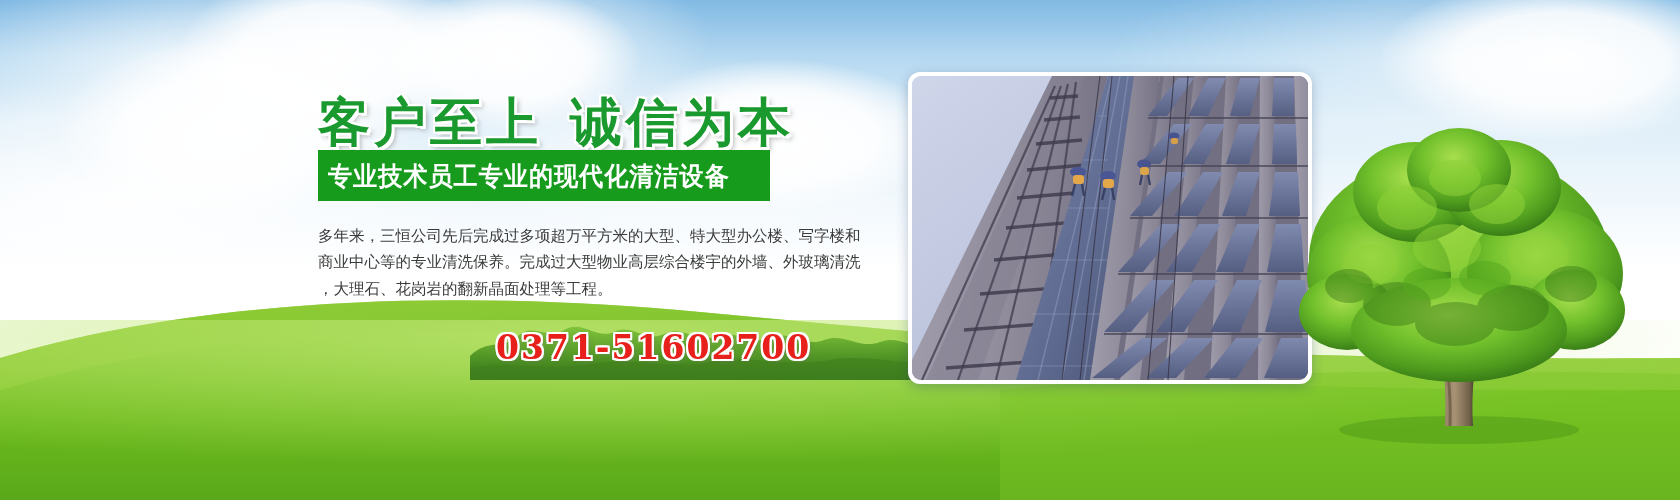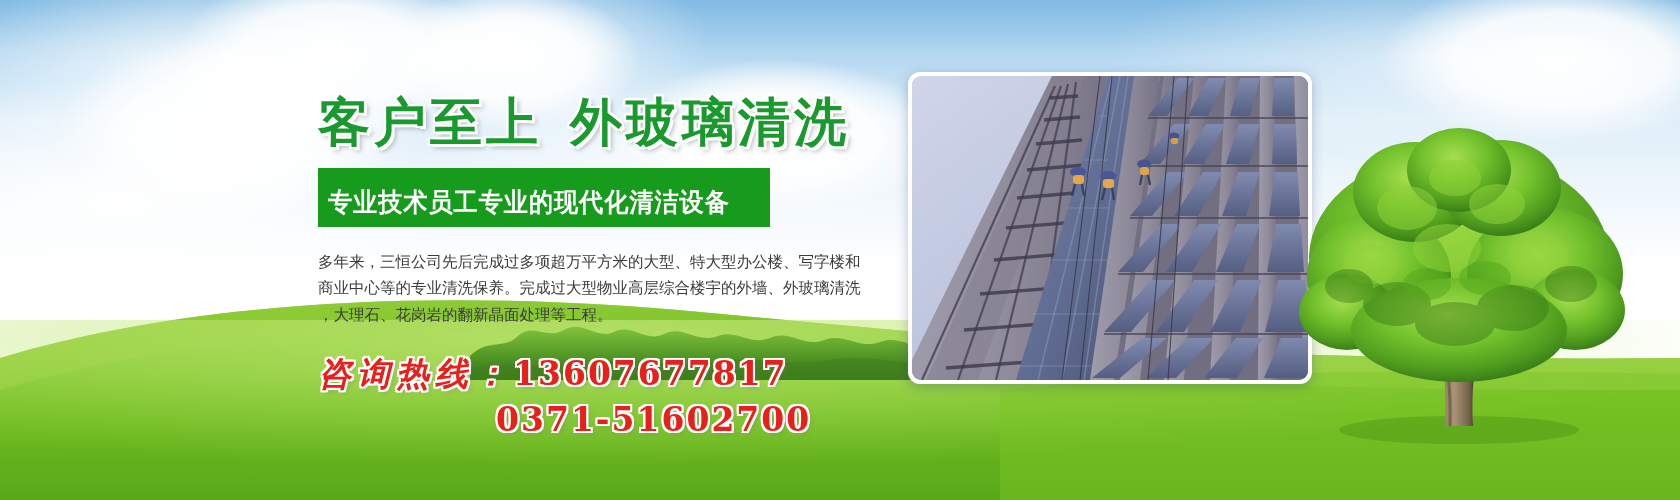--- a/index.html
+++ b/index.html
@@ -55,22 +55,22 @@
     font-size:52px; font-weight:bold; color:#1a9a2e; letter-spacing:4px;
     white-space:nowrap; line-height:1.05;
     text-shadow:
       2px 0 0 #fff, -2px 0 0 #fff, 0 2px 0 #fff, 0 -2px 0 #fff,
       2px 2px 0 #fff, -2px 2px 0 #fff, 2px -2px 0 #fff, -2px -2px 0 #fff,
       3px 3px 0 #fff, 4px 4px 5px rgba(90,90,90,.45);
   }
   .headline .gap { display:inline-block; width:28px; }
 
   .subbar {
-    display:inline-block; margin-top:18px;
-    background:#179b1d; padding:17px 10px 7px 10px;
+    display:inline-block; 
+    background:#179b1d; padding:9px 10px 7px 10px;
   }
   .subbar span {
     display:block; color:#ffffff; font-size:26px; font-weight:bold;
     letter-spacing:1px; white-space:nowrap;
     font-family:"DejaVu Sans","Liberation Sans",sans-serif;
     transform:scaleX(.93); transform-origin:left center;
   }
 
   .para { margin-top:22px; color:#3b3b3b; font-size:15.5px; line-height:1.72; width:565px; }
   .para div { white-space:nowrap; }
@@ -153,35 +153,34 @@
         </linearGradient>
       </defs>
       <path d="M0,70 L0,46 C18,28 34,40 48,26 C62,12 78,30 94,20 C112,9 126,30 144,22 C162,13 176,33 194,24 C212,14 228,34 248,26 C266,19 280,36 300,28 C320,19 334,38 354,30 C374,22 390,40 410,32 C430,24 446,42 466,36 C486,30 502,46 522,40 C540,35 552,50 560,46 L560,70 Z" fill="url(#tl)"></path>
       <path d="M0,70 L0,58 C40,50 80,62 120,54 C160,46 200,60 240,52 C280,44 320,58 360,50 C400,43 440,58 480,52 C520,46 545,58 560,56 L560,70 Z" fill="#3d7d1c" opacity=".75"></path>
     </svg>
   </div>
 
   <div class="text-block">
 
     <div class="headline">
-      <span>客户至上</span><span class="gap"></span><span>外玻璃清洗</span>
+      <span>客户至上</span><span class="gap"></span><span>诚信为本</span>
     </div>
 
     <div class="subbar">
       <span>专业技术员工专业的现代化清洁设备</span>
     </div>
 
     <div class="para">
       <div>多年来，三恒公司先后完成过多项超万平方米的大型、特大型办公楼、写字楼和</div>
       <div>商业中心等的专业清洗保养。完成过大型物业高层综合楼宇的外墙、外玻璃清洗</div>
       <div>，大理石、花岗岩的翻新晶面处理等工程。</div>
     </div>
 
     <div class="hotline">
-      <div class="row"><span class="label">咨询热线：</span><span>13607677817</span></div>
       <div class="row row2"><span>0371-51602700</span></div>
     </div>
 
   </div>
 
   <div class="photo-frame">
     <div class="photo">
       <svg viewBox="0 0 396 304" preserveAspectRatio="none">
         <defs>
           <linearGradient id="skyp" x1="0" y1="0" x2="1" y2="1">

